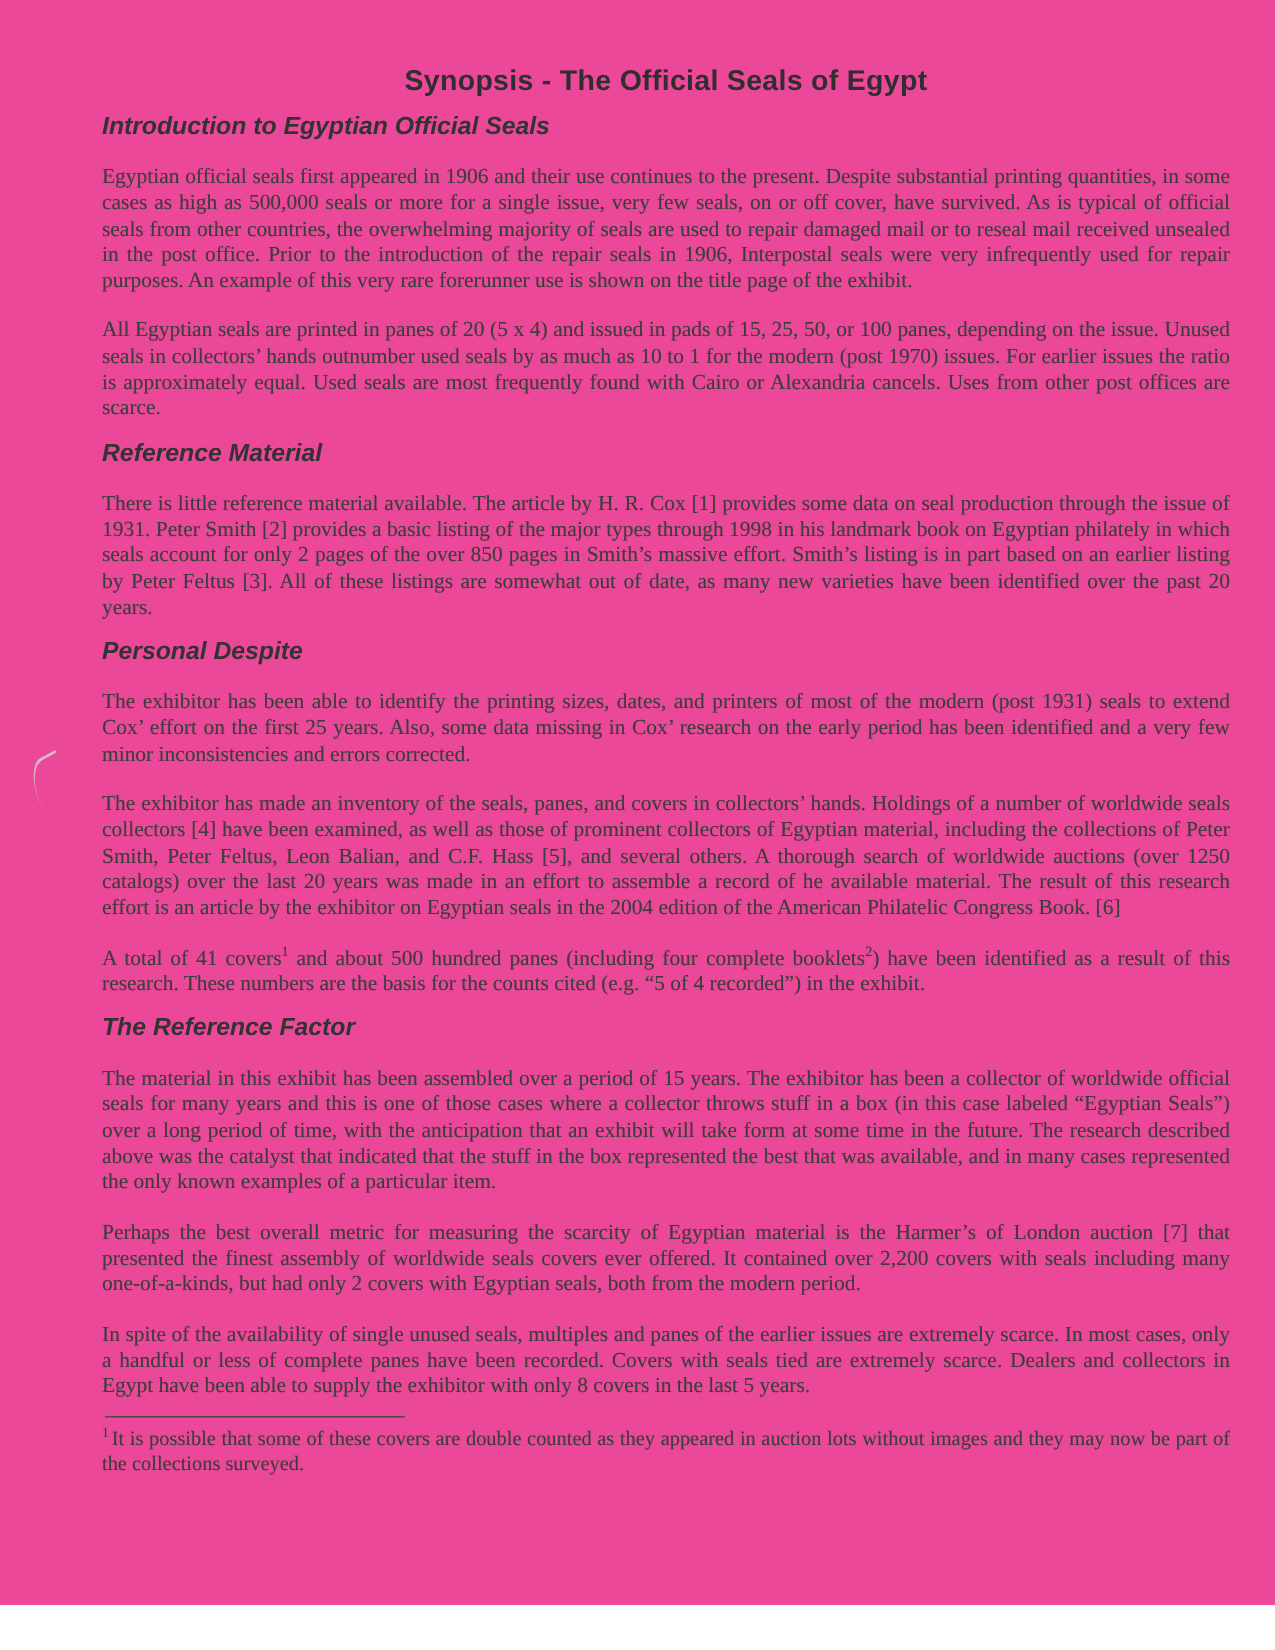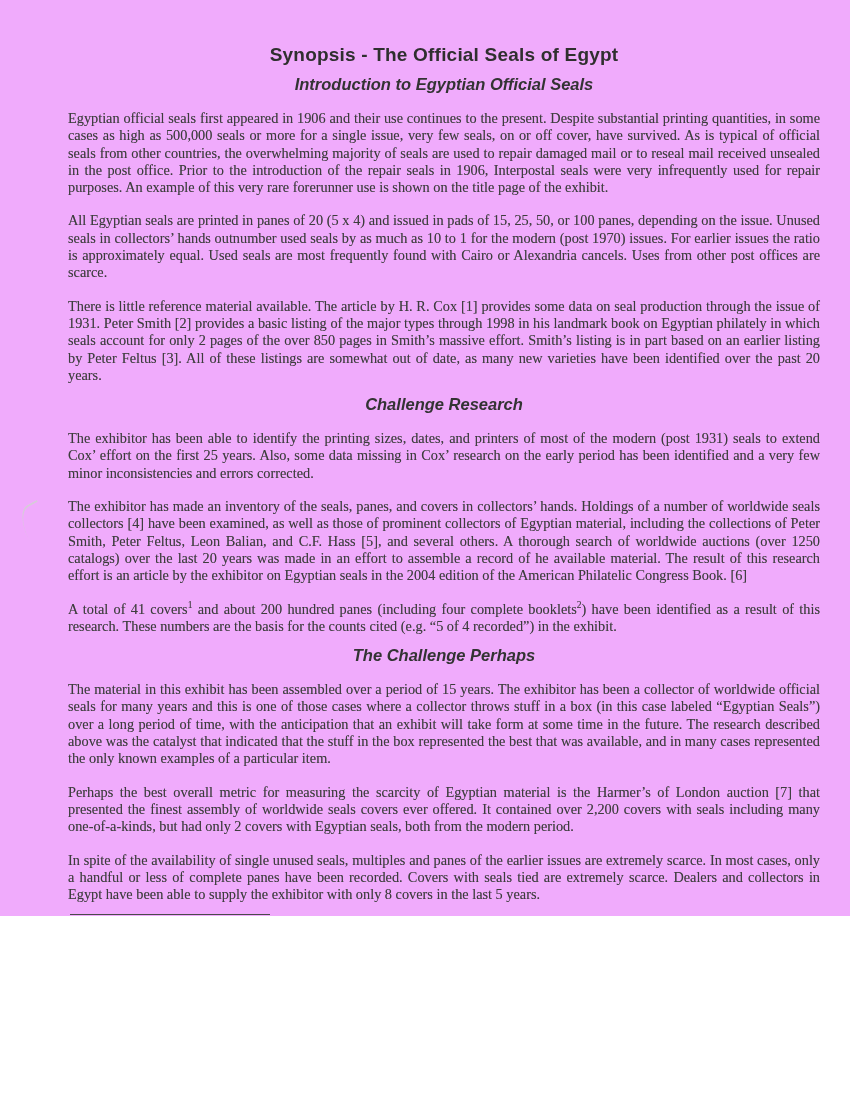--- a/index.html
+++ b/index.html
@@ -1,27 +1,27 @@
 <!DOCTYPE html>
 <html><head>
 <meta charset="utf-8">
 <style>
   html,body{margin:0;padding:0;background:#ffffff;}
   .page{
-    width:850px;height:916px;background:#f0abfc;position:relative;overflow:hidden;
+    width:850px;height:1070px;background:#ec4899;position:relative;overflow:hidden;
     box-sizing:border-box;padding:44px 30px 0 68px;
     font-family:"Liberation Serif",serif;color:#3d3d3d;
   }
   .page-title{
     text-align:center;font-family:"Liberation Sans",sans-serif;font-weight:bold;
     font-size:19px;line-height:22px;color:#2f2f2f;margin:0 0 9px 0;letter-spacing:.2px;
   }
   h2.section-heading{
     font-family:"Liberation Sans",sans-serif;font-weight:bold;font-style:italic;
-    font-size:16.5px;line-height:19px;color:#333333;margin:9px 0 6px 0;text-align:center;
+    font-size:16.5px;line-height:19px;color:#333333;margin:9px 0 6px 0;
   }
   h2.section-heading.first{margin-top:0;}
   p.body-text{
     font-size:14.3px;line-height:17.3px;text-align:justify;margin:16px 0 11px 0;
     text-shadow:0 0 .5px rgba(70,70,70,.45);
   }
   sup.fnref{font-size:9.5px;line-height:0;vertical-align:super;}
   .footnotes{margin-top:9px;}
   .fn-rule{width:200px;height:0;border-top:1px solid #4a4a4a;margin:0 0 5px 2px;}
   p.footnote{
@@ -41,29 +41,31 @@
 <div class="page">
 
   <div class="scan-artifact"></div>
 
   <h1 class="page-title">Synopsis - The Official Seals of Egypt</h1>
 
   <h2 class="section-heading first">Introduction to Egyptian Official Seals</h2>
   <p class="body-text">Egyptian official seals first appeared in 1906 and their use continues to the present. Despite substantial printing quantities, in some cases as high as 500,000 seals or more for a single issue, very few seals, on or off cover, have survived. As is typical of official seals from other countries, the overwhelming majority of seals are used to repair damaged mail or to reseal mail received unsealed in the post office. Prior to the introduction of the repair seals in 1906, Interpostal seals were very infrequently used for repair purposes. An example of this very rare forerunner use is shown on the title page of the exhibit.</p>
   <p class="body-text">All Egyptian seals are printed in panes of 20 (5 x 4) and issued in pads of 15, 25, 50, or 100 panes, depending on the issue. Unused seals in collectors’ hands outnumber used seals by as much as 10 to 1 for the modern (post 1970) issues. For earlier issues the ratio is approximately equal. Used seals are most frequently found with Cairo or Alexandria cancels. Uses from other post offices are scarce.</p>
 
+  <h2 class="section-heading">Reference Material</h2>
   <p class="body-text">There is little reference material available. The article by H. R. Cox [1] provides some data on seal production through the issue of 1931. Peter Smith [2] provides a basic listing of the major types through 1998 in his landmark book on Egyptian philately in which seals account for only 2 pages of the over 850 pages in Smith’s massive effort. Smith’s listing is in part based on an earlier listing by Peter Feltus [3]. All of these listings are somewhat out of date, as many new varieties have been identified over the past 20 years.</p>
 
-  <h2 class="section-heading">Challenge Research</h2>
+  <h2 class="section-heading">Personal Despite</h2>
   <p class="body-text">The exhibitor has been able to identify the printing sizes, dates, and printers of most of the modern (post 1931) seals to extend Cox’ effort on the first 25 years. Also, some data missing in Cox’ research on the early period has been identified and a very few minor inconsistencies and errors corrected.</p>
   <p class="body-text">The exhibitor has made an inventory of the seals, panes, and covers in collectors’ hands. Holdings of a number of worldwide seals collectors [4] have been examined, as well as those of prominent collectors of Egyptian material, including the collections of Peter Smith, Peter Feltus, Leon Balian, and C.F. Hass [5], and several others. A thorough search of worldwide auctions (over 1250 catalogs) over the last 20 years was made in an effort to assemble a record of he available material. The result of this research effort is an article by the exhibitor on Egyptian seals in the 2004 edition of the American Philatelic Congress Book. [6]</p>
-  <p class="body-text"><span>A total of 41 covers</span><sup class="fnref">1</sup><span> and about 200 hundred panes (including four complete booklets</span><sup class="fnref">2</sup><span>) have been identified as a result of this research. These numbers are the basis for the counts cited (e.g. “5 of 4 recorded”) in the exhibit.</span></p>
+  <p class="body-text"><span>A total of 41 covers</span><sup class="fnref">1</sup><span> and about 500 hundred panes (including four complete booklets</span><sup class="fnref">2</sup><span>) have been identified as a result of this research. These numbers are the basis for the counts cited (e.g. “5 of 4 recorded”) in the exhibit.</span></p>
 
-  <h2 class="section-heading">The Challenge Perhaps</h2>
+  <h2 class="section-heading">The Reference Factor</h2>
   <p class="body-text">The material in this exhibit has been assembled over a period of 15 years. The exhibitor has been a collector of worldwide official seals for many years and this is one of those cases where a collector throws stuff in a box (in this case labeled “Egyptian Seals”) over a long period of time, with the anticipation that an exhibit will take form at some time in the future. The research described above was the catalyst that indicated that the stuff in the box represented the best that was available, and in many cases represented the only known examples of a particular item.</p>
   <p class="body-text">Perhaps the best overall metric for measuring the scarcity of Egyptian material is the Harmer’s of London auction [7] that presented the finest assembly of worldwide seals covers ever offered. It contained over 2,200 covers with seals including many one-of-a-kinds, but had only 2 covers with Egyptian seals, both from the modern period.</p>
   <p class="body-text">In spite of the availability of single unused seals, multiples and panes of the earlier issues are extremely scarce. In most cases, only a handful or less of complete panes have been recorded. Covers with seals tied are extremely scarce. Dealers and collectors in Egypt have been able to supply the exhibitor with only 8 covers in the last 5 years.</p>
 
   <div class="footnotes">
     <div class="fn-rule"></div>
+    <p class="footnote"><sup>1</sup><span>It is possible that some of these covers are double counted as they appeared in auction lots without images and they may now be part of the collections surveyed.</span></p>
   </div>
 
 </div>
 
 </body></html>

